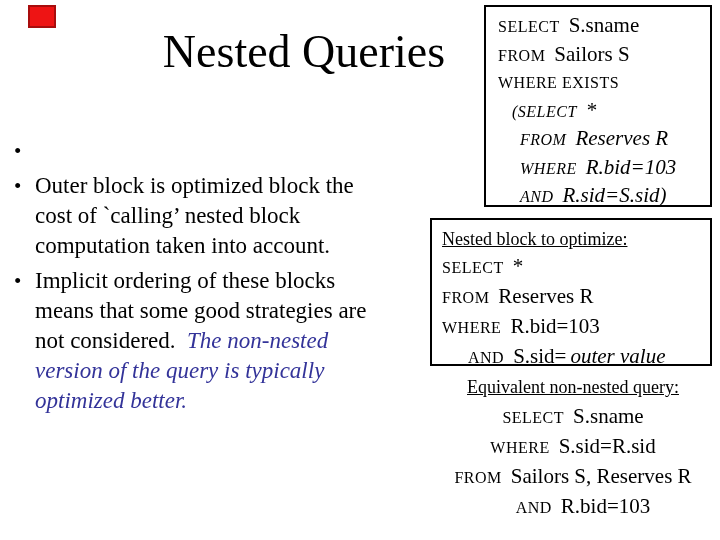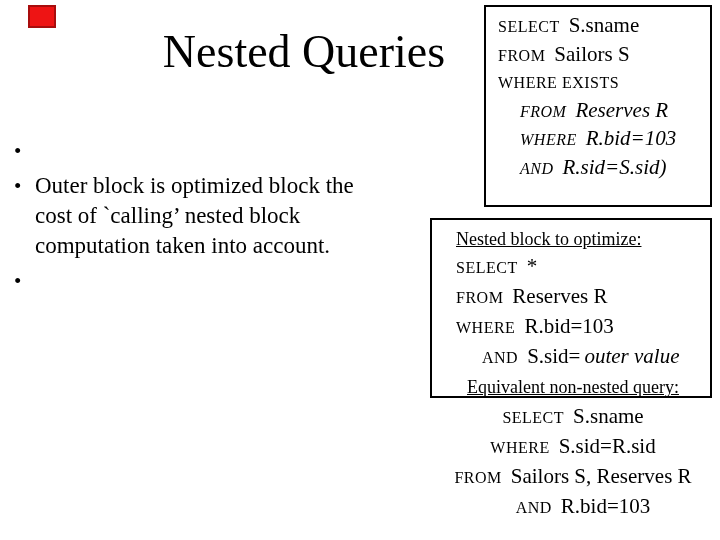--- a/index.html
+++ b/index.html
@@ -39,23 +39,23 @@
     position:absolute; left:484px; top:5px;
     width:228px; height:202px;
     border:2px solid #000; box-sizing:border-box;
     padding:5px 0 0 12px;
   }
   .box-outer .sqlline { line-height:27.5px; }
   .ind1 { padding-left:14px; }
   .ind2 { padding-left:22px; }
   .box-nested {
     position:absolute; left:430px; top:218px;
-    width:282px; height:180px;
+    width:282px; height:148px;
     border:2px solid #000; box-sizing:border-box;
-    padding:6px 0 0 24px;
+    padding:6px 0 0 10px;
   }
   .box-nested .sqlline { line-height:28px; }
   .box-header {
     font-size:18px; line-height:26px;
     text-decoration:underline;
   }
   .ind3 { padding-left:26px; }
   .sec-equiv {
     position:absolute; left:427px; top:372px; width:292px;text-align:center;
   }
@@ -75,32 +75,40 @@
     <span class="bdot">•</span>
   </div>
   <div class="bullet">
     <span class="bdot">•</span>
     <span class="btext">Outer block is optimized block the
 cost of `calling’ nested block
 computation taken into account.</span>
   </div>
   <div class="bullet">
     <span class="bdot">•</span>
+    <span class="btext"><span>Implicit ordering of these blocks
+means that some good strategies are
+not considered.&nbsp; </span><span class="em-blue">The non-nested
+version of the query is typically
+optimized better.</span></span>
   </div>
 </div>
 
 <div class="box-outer">
   <div class="sqlline">
     <span class="kw">SELECT</span><span class="val">S.sname</span>
   </div>
   <div class="sqlline">
     <span class="kw">FROM</span><span class="val">Sailors S</span>
   </div>
   <div class="sqlline">
     <span class="kw">WHERE EXISTS</span>
+  </div>
+  <div class="sqlline it ind1">
+    <span class="kw">(SELECT</span><span class="val">*</span>
   </div>
   <div class="sqlline it ind2">
     <span class="kw">FROM</span><span class="val">Reserves R</span>
   </div>
   <div class="sqlline it ind2">
     <span class="kw">WHERE</span><span class="val">R.bid=103</span>
   </div>
   <div class="sqlline it ind2">
     <span class="kw">AND</span><span class="val">R.sid=S.sid)</span>
   </div>

